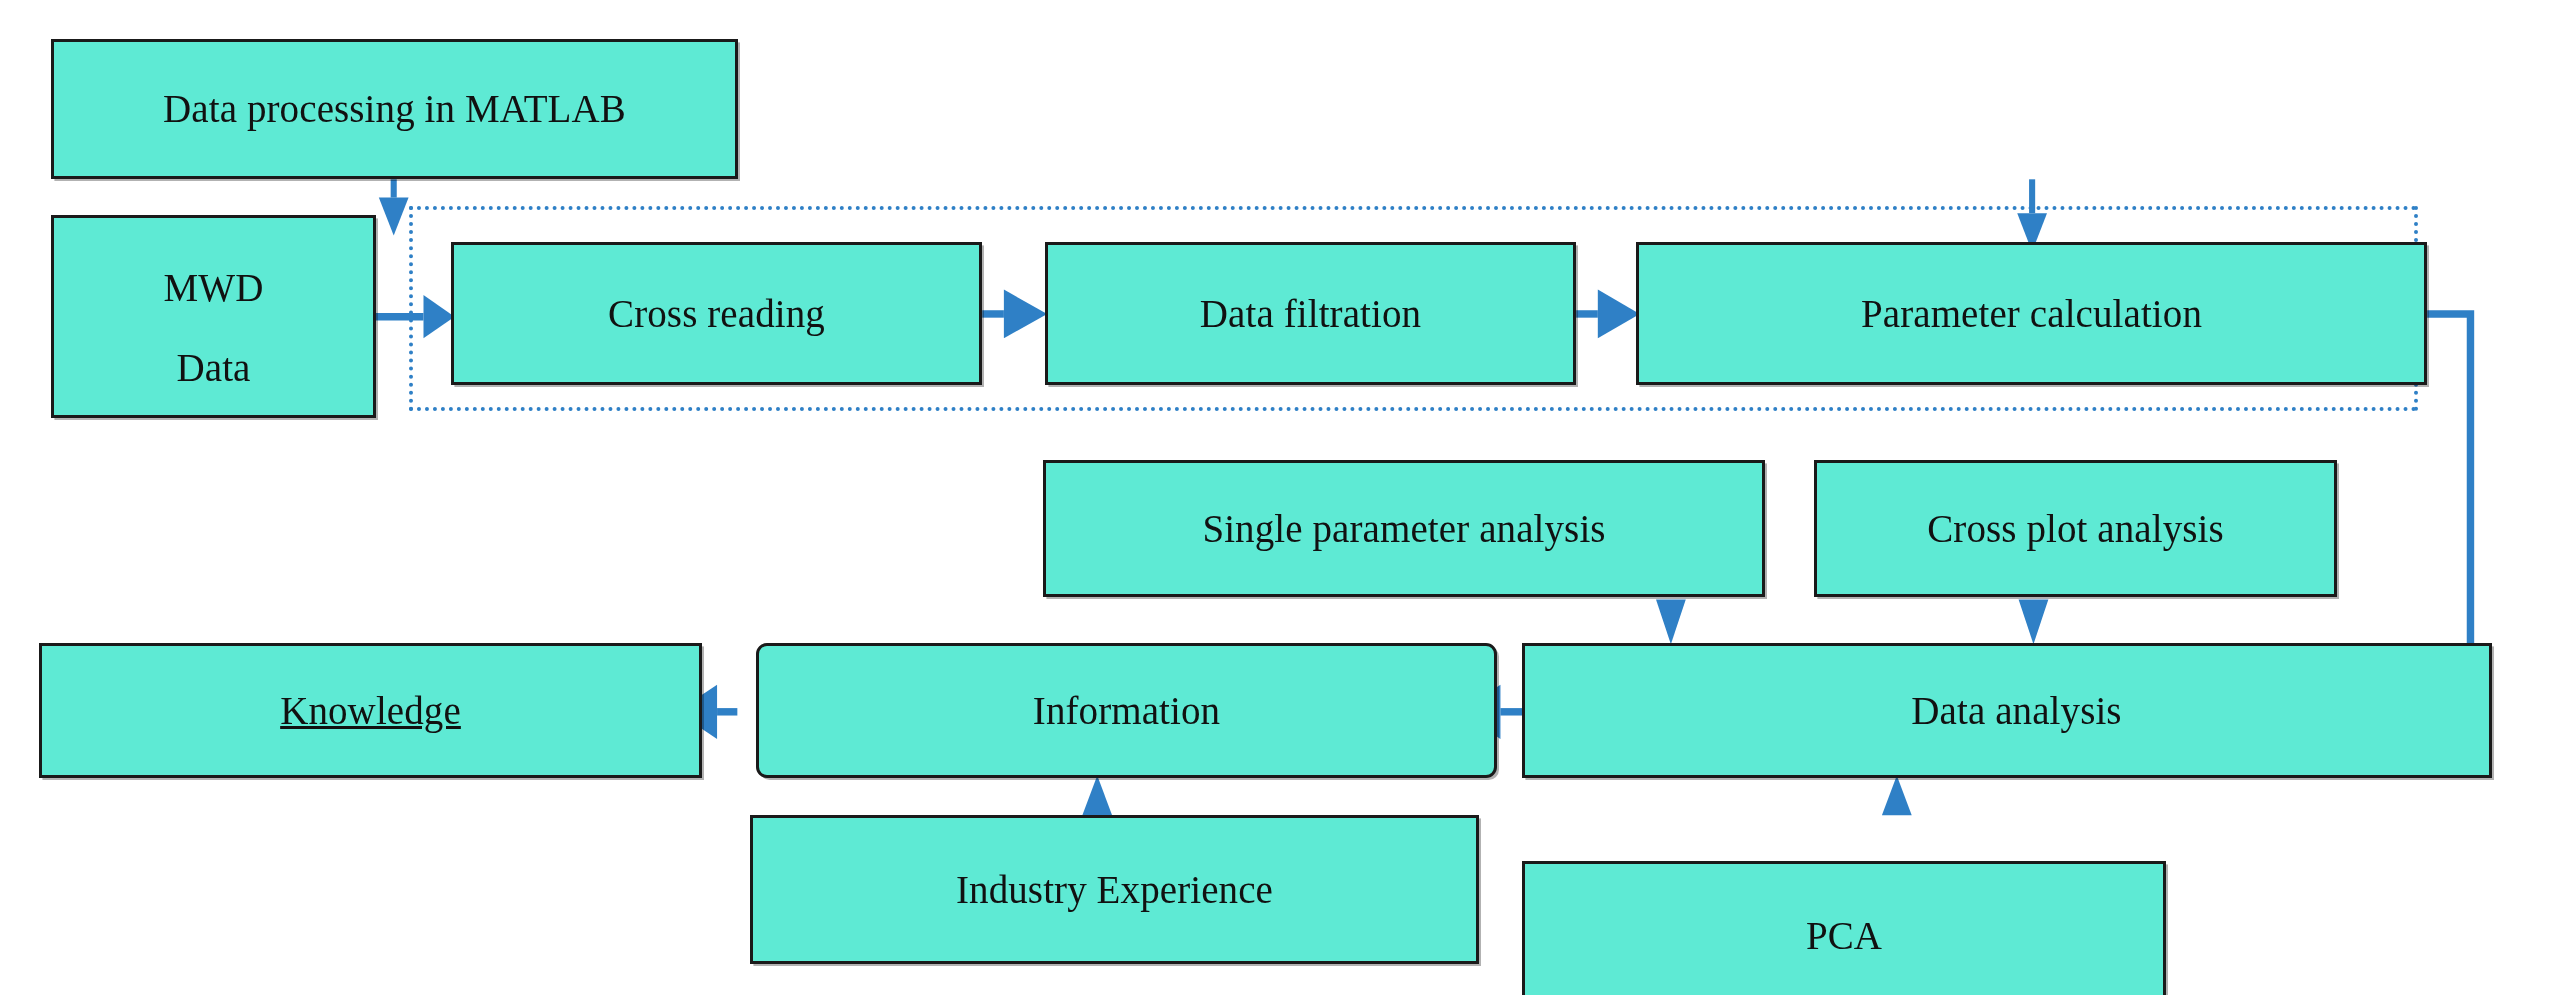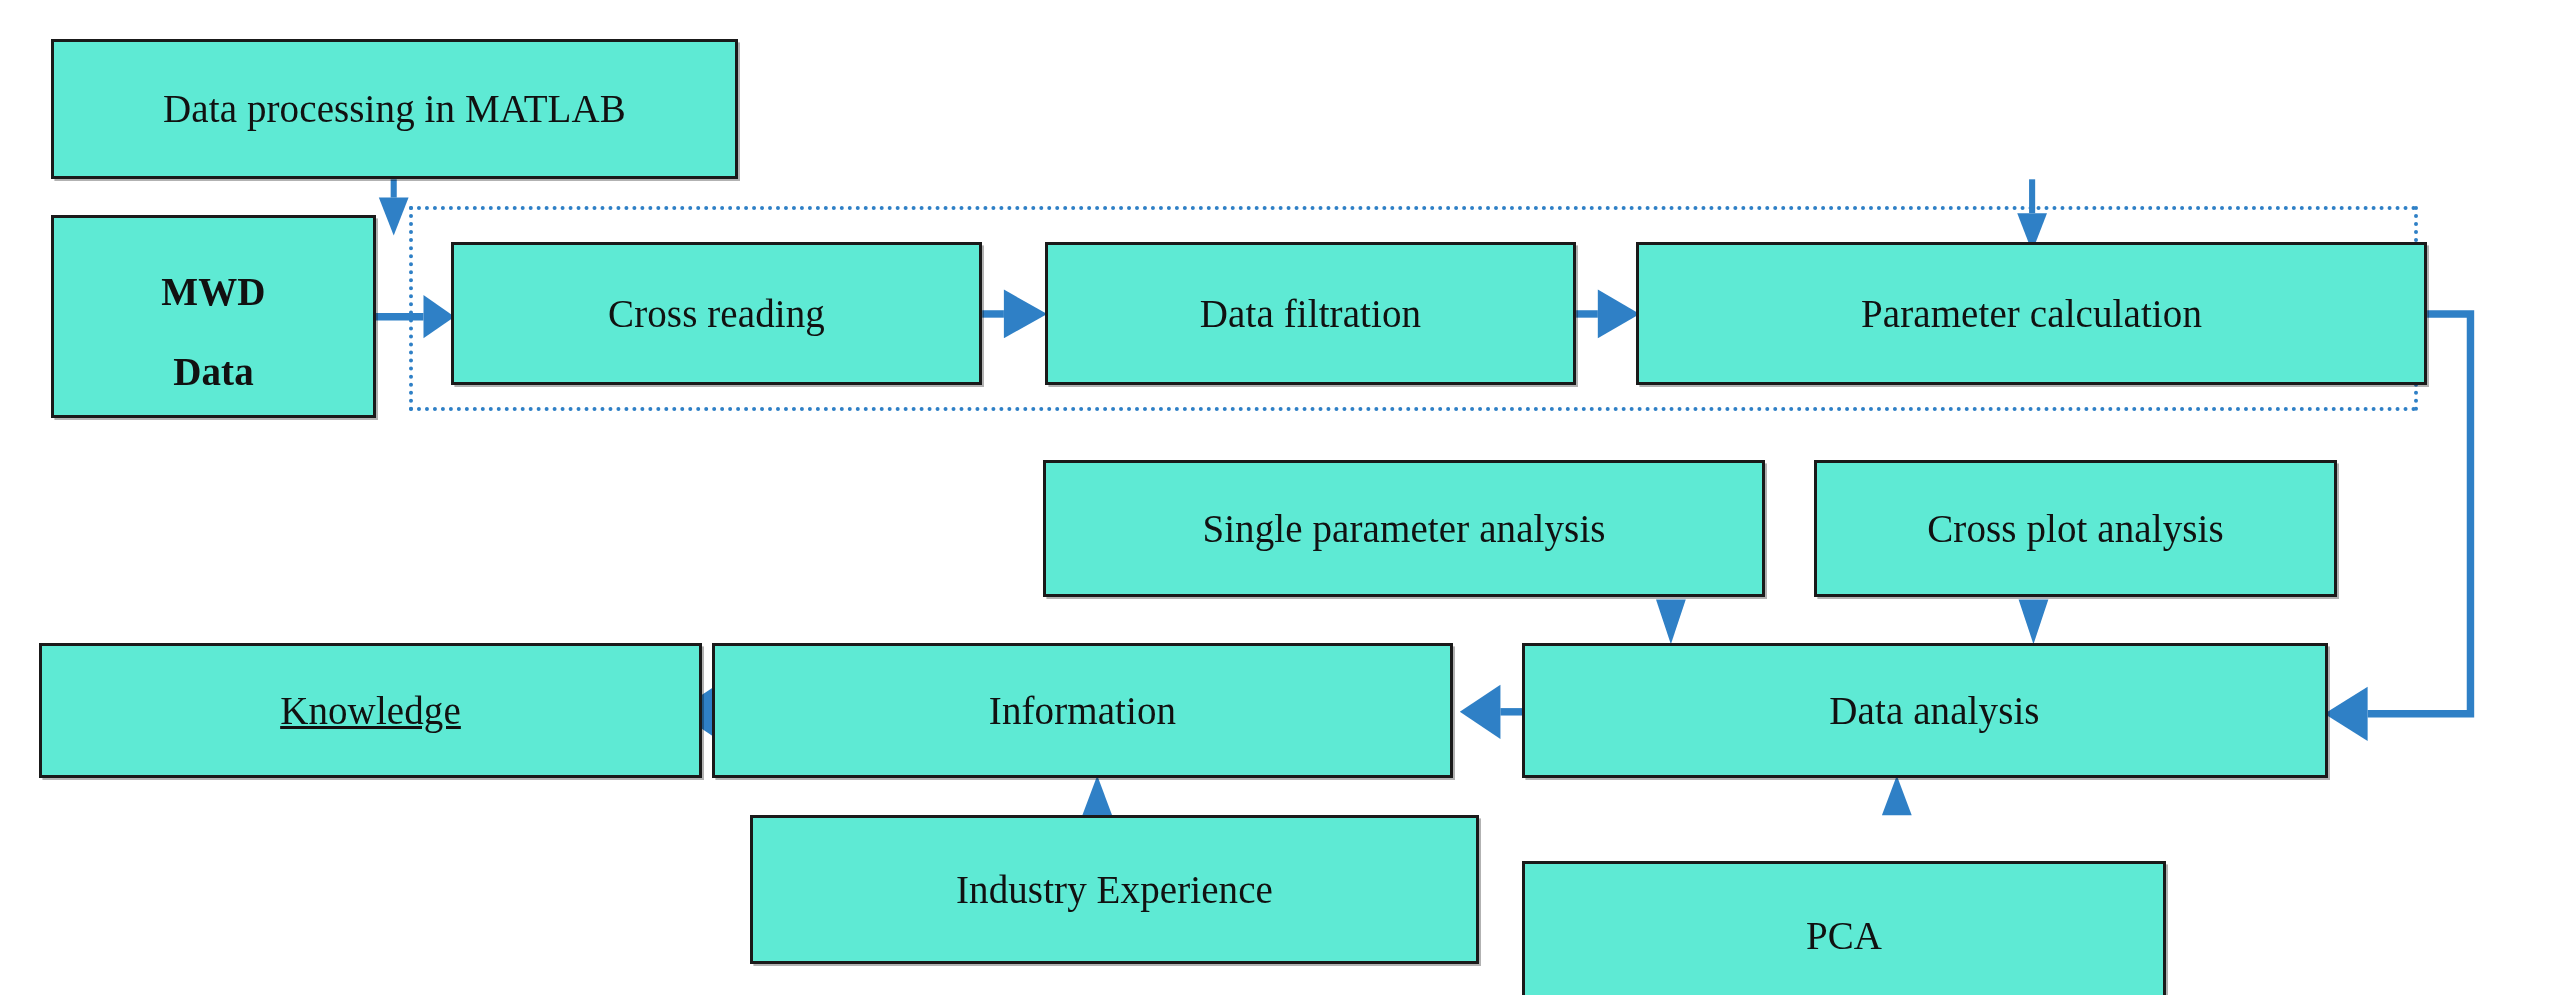--- a/index.html
+++ b/index.html
@@ -19,21 +19,21 @@
     color:#111111;
     font-size:39px;
     line-height:1.22;
     letter-spacing:0.1px;
     box-shadow:2.7px 2.7px 0 -0.7px rgba(0,0,0,0.30);
     overflow:hidden;
   }
   .node .lbl{display:block;white-space:pre-line;}
 
   
-  .node.overflow{align-items:center;justify-content:center;padding-top:30px;font-weight:bold;}
+  .node.overflow{align-items:flex-start;justify-content:center;padding-top:30px;}
   .node.overflow .lbl{line-height:2.05;}
 
   .dotted-group{
     position:absolute;
     border:4.7px dotted #2F80C6;
     box-sizing:border-box;
     background:transparent;
   }
 
   svg.links{position:absolute;left:0;top:0;width:2576px;height:996px;overflow:visible;pointer-events:none;}
@@ -145,25 +145,25 @@
   </div>
 
   <div class="node" style="left:1814px;top:460px;width:523px;height:137px;">
     <span class="lbl">Cross plot analysis</span>
   </div>
 
   <div class="node" style="left:39px;top:643px;width:663px;height:135px;text-decoration:underline;">
     <span class="lbl">Knowledge</span>
   </div>
 
-  <div class="node" style="left:712px;top:643px;width:741px;height:135px;">
+  <div class="node" style="left:756px;top:643px;width:741px;height:135px;border-radius:11px;">
     <span class="lbl">Information</span>
   </div>
 
-  <div class="node" style="left:1522px;top:643px;width:806px;height:135px;padding-left:19px;">
+  <div class="node" style="left:1522px;top:643px;width:970px;height:135px;padding-left:19px;">
     <span class="lbl">Data analysis</span>
   </div>
 
   <div class="node" style="left:750px;top:815px;width:729px;height:149px;">
     <span class="lbl">Industry Experience</span>
   </div>
 
   <div class="node" style="left:1522px;top:861px;width:644px;height:149px;">
     <span class="lbl">PCA</span>
   </div>

